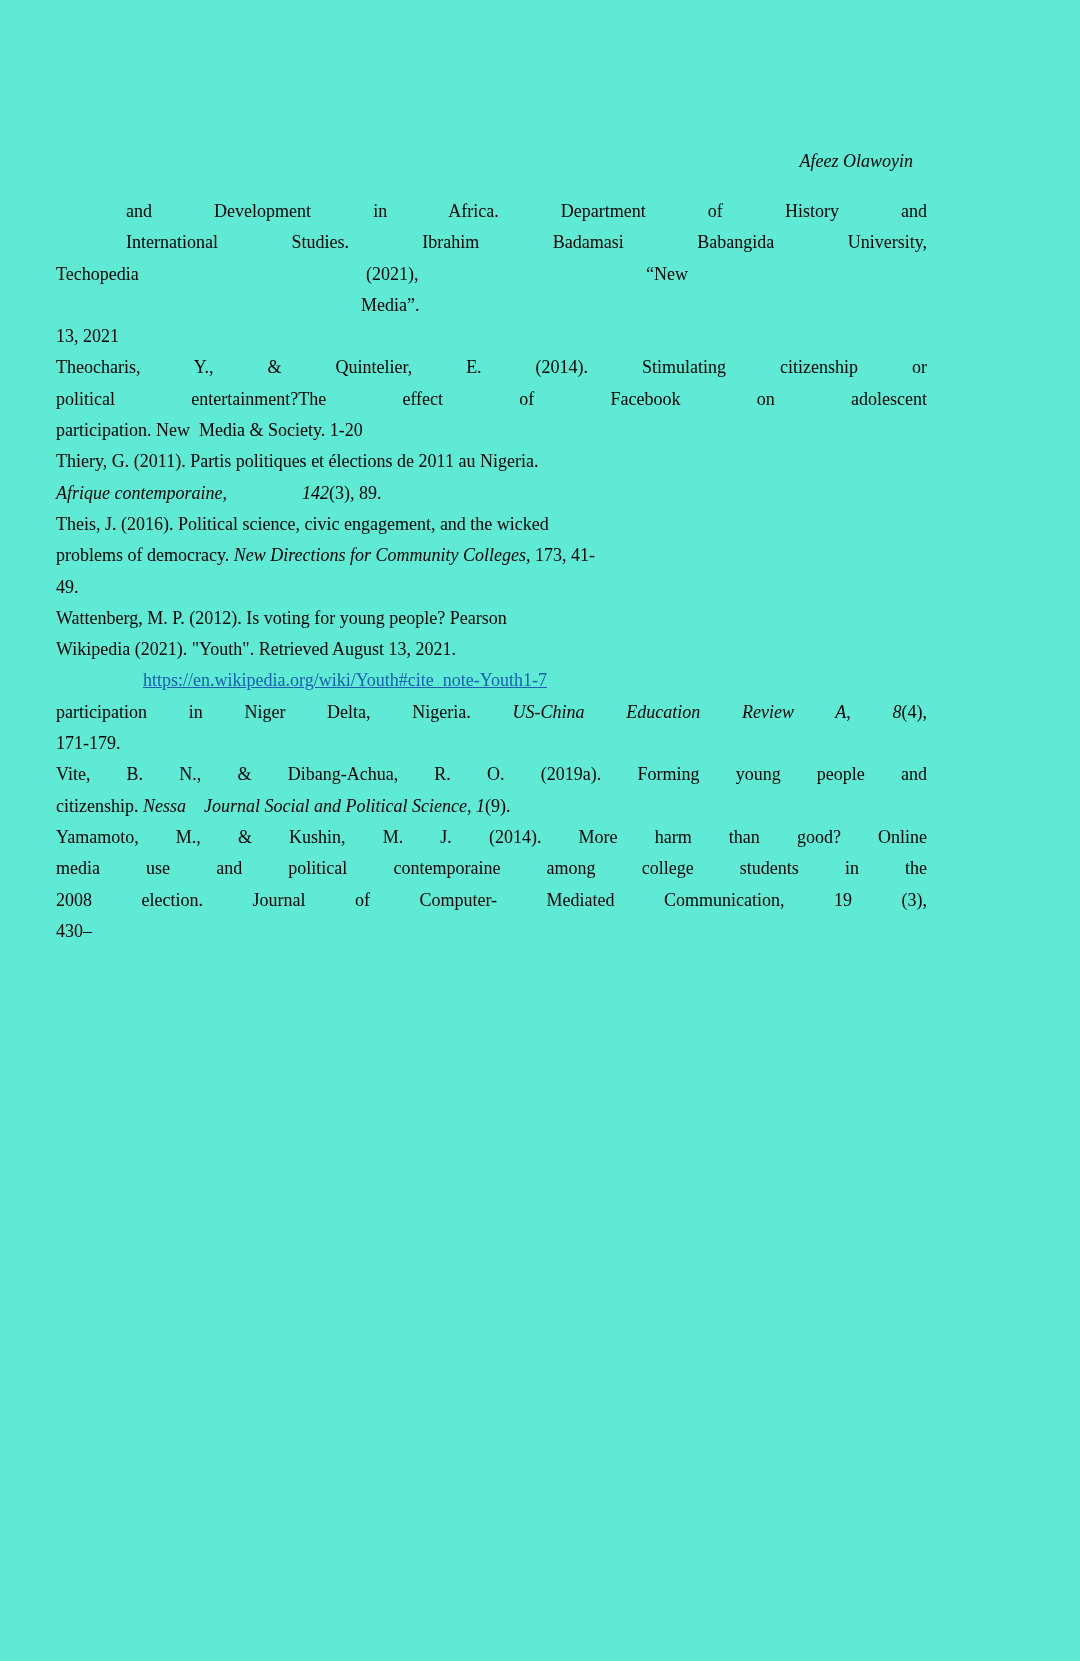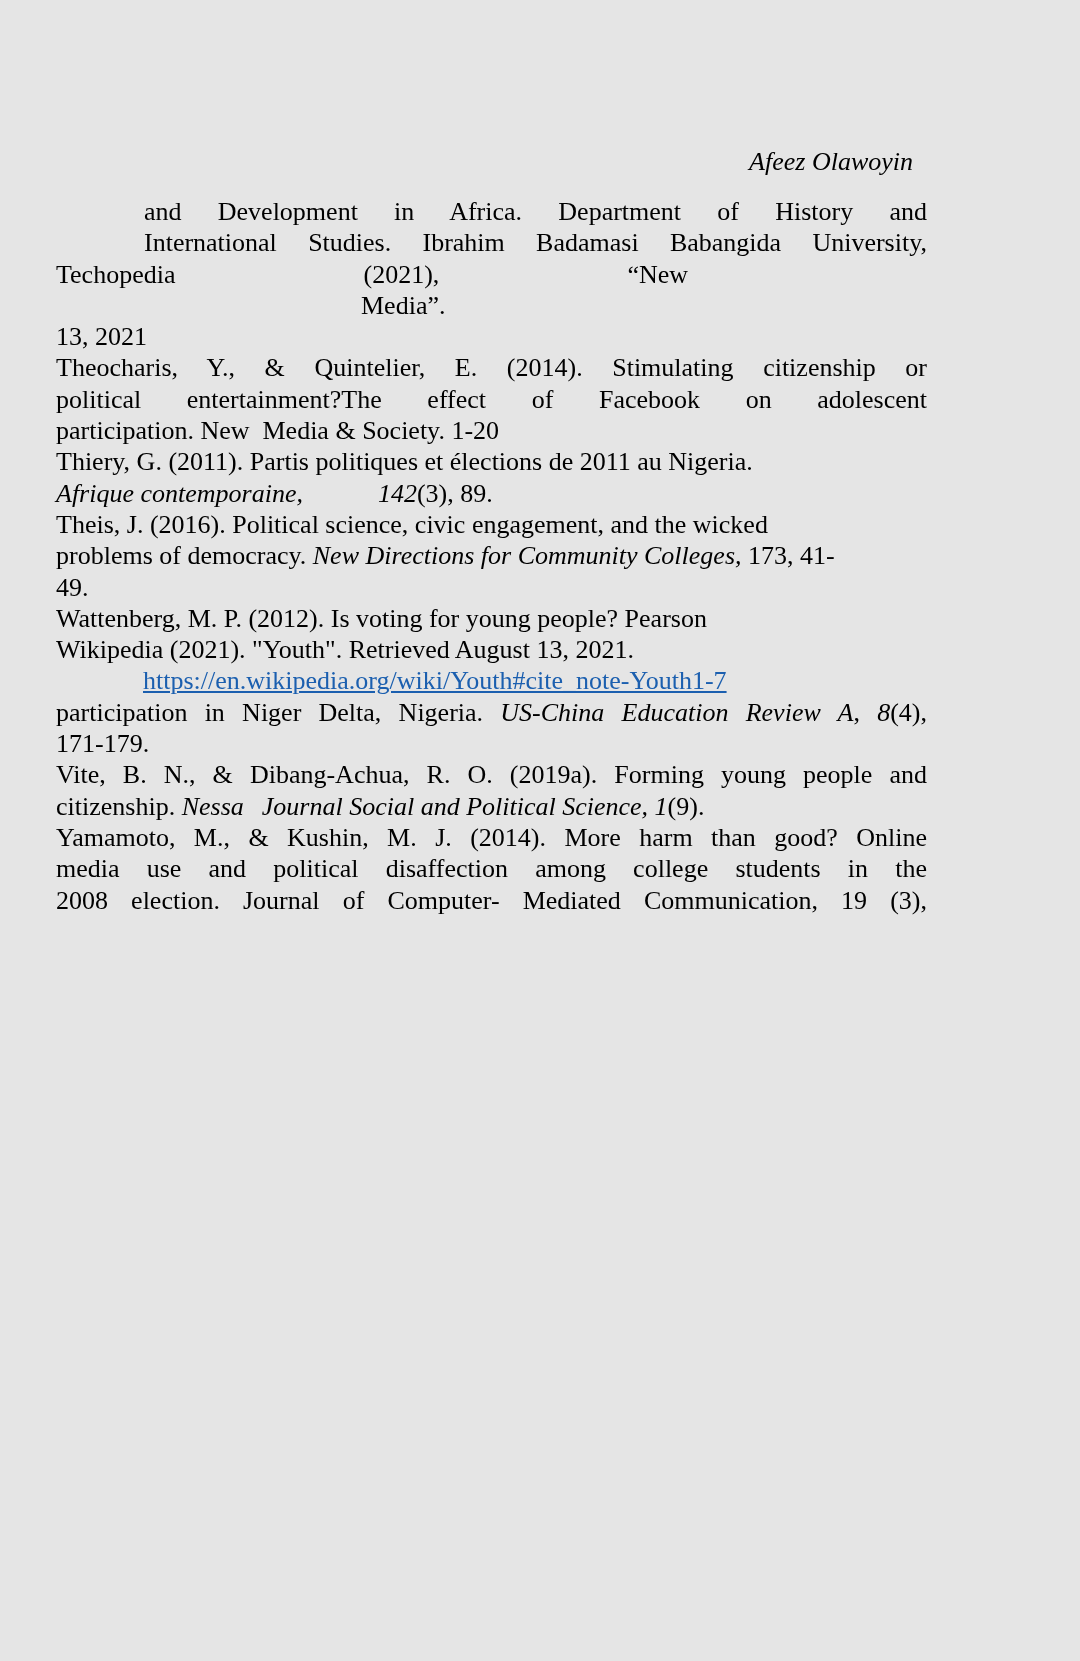--- a/index.html
+++ b/index.html
@@ -1,37 +1,37 @@
 <!DOCTYPE html>
 <html style="--link: #1B5FAF;"><head>
 <meta charset="utf-8">
 <style>
   html,body{margin:0;padding:0;background:#ffffff;}
   .page{
     position:relative;
     width:1080px;height:1661px;
-    background:#e5e5e5;
+    background:#5eead4;
     font-family:"Liberation Serif","DejaVu Serif",serif;
-    font-size:26px;
+    font-size:18px;
     color:#000000;
     overflow:hidden;
   }
   .running-head{
     position:absolute;left:56px;top:146px;width:871px;
     text-align:right;font-style:italic;line-height:31.3px;
     padding-right:14px;box-sizing:border-box;
   }
   .content{
     position:absolute;left:56px;top:196px;width:871px;
   }
   .line{line-height:31.3px;min-height:31.3px;}
   .js{text-align:justify;text-align-last:justify;}
   .pre{white-space:pre-wrap;}
   .it{font-style:italic;}
-  .indent{margin-left:88px;}
+  .indent{margin-left:70px;}
   .indent-url{margin-left:87px;}
   .media-line{margin-left:305px;}
   .techline{width:632px;}
   a.link{color:var(--link,#1B5FAF);text-decoration:underline;cursor:pointer;}
   .sp{display:inline-block;height:1px;}
   .sp75{width:75px;}
   .sp18{width:18px;}
 </style>
 </head>
 <body>
@@ -88,18 +88,19 @@
       <div class="line">171-179.</div>
     </div>
 
     <div>
       <div class="line js">Vite, B. N., &amp; Dibang-Achua, R. O. (2019a). Forming young people and</div>
       <div class="line pre"><span>citizenship. </span><span class="it">Nessa</span><span class="sp sp18"></span><span class="it">Journal Social and Political Science, </span><span class="it">1</span><span>(9).</span></div>
     </div>
 
     <div>
       <div class="line js">Yamamoto, M., &amp; Kushin, M. J. (2014). More harm than good? Online</div>
-      <div class="line js">media use and political disaffection among college students in the</div>
+      <div class="line js">media use and political contemporaine among college students in the</div>
       <div class="line js">2008 election. Journal of Computer- Mediated Communication, 19 (3),</div>
+      <div class="line">430–</div>
     </div>
 
   </div>
 </div>
 
 </body></html>

